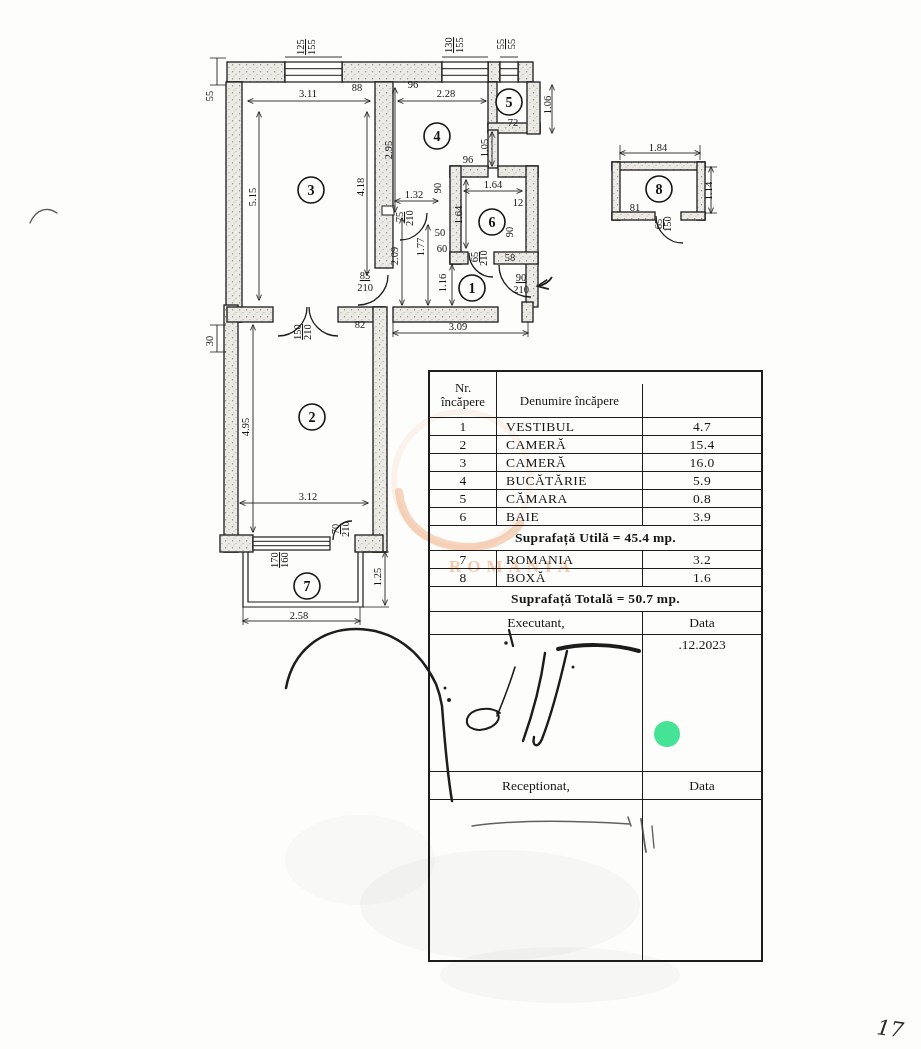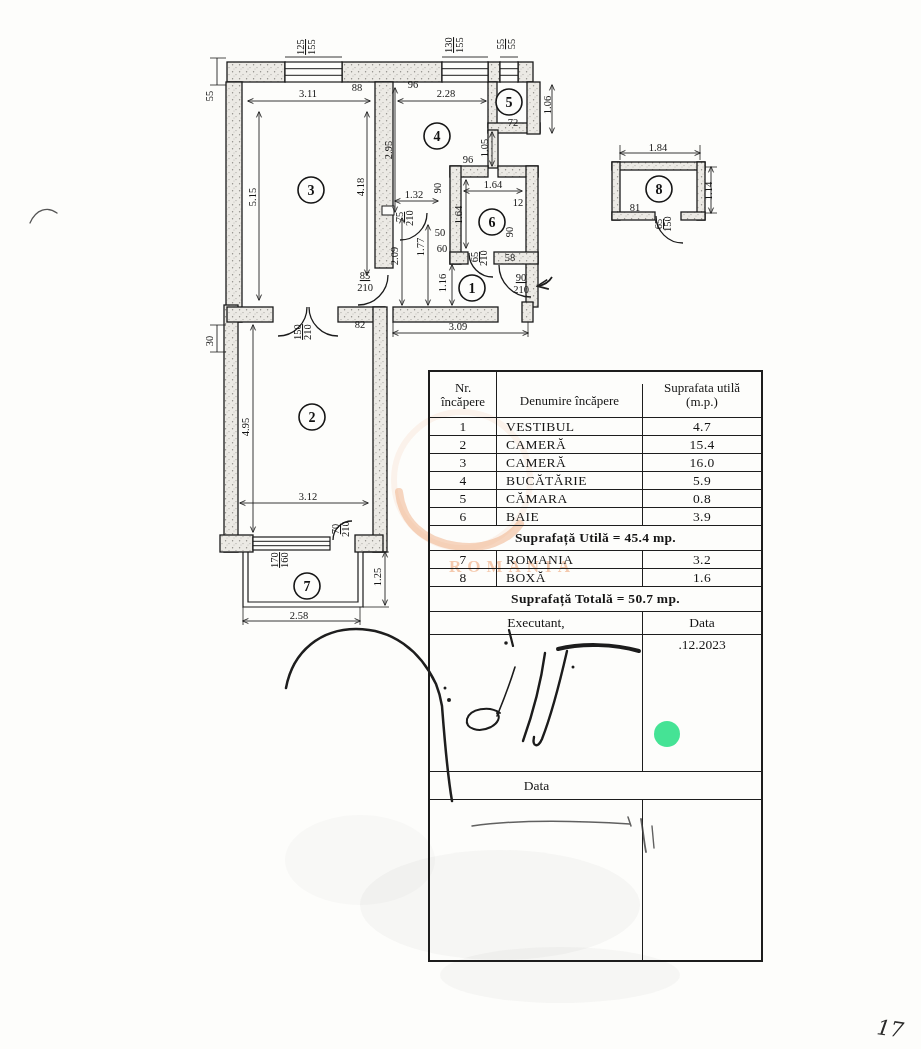--- a/index.html
+++ b/index.html
@@ -264,26 +264,20 @@
     <div id="thead" class="grid3">
       <div class="tc c1">
         <div>
           <div>Nr.</div>
           <div>încăpere</div>
         </div>
       </div>
       <div class="tc c2" style="justify-content:center;padding-left:0;margin-top:12px;">
         <div>Denumire încăpere</div>
       </div>
-      <div class="tc">
-        <div>
-          <div>Suprafata utilă</div>
-          <div>(m.p.)</div>
-        </div>
-      </div>
     </div>
 
     <div id="rows-main">
         <div class="trow">
           <div class="tc c1">1</div>
           <div class="tc c2">VESTIBUL</div>
           <div class="tc">4.7</div>
         </div>
         <div class="trow">
           <div class="tc c1">2</div>
@@ -337,20 +331,21 @@
       <div class="tc cl">Executant,</div>
       <div class="tc">Data</div>
     </div>
 
     <div id="sig-row" class="grid2 bt">
       <div class="tc cl"></div>
       <div class="tc">.12.2023</div>
     </div>
 
     <div id="recep-row" class="grid2 bt">
+      <div class="tc cl">Receptionat,</div>
       <div class="tc">Data</div>
     </div>
 
     <div id="empty-row" class="grid2 bt">
       <div class="tc cl"></div>
       <div class="tc"></div>
     </div>
   </div>
 
   <svg id="ink-svg" width="921" height="1049" viewBox="0 0 921 1049">

